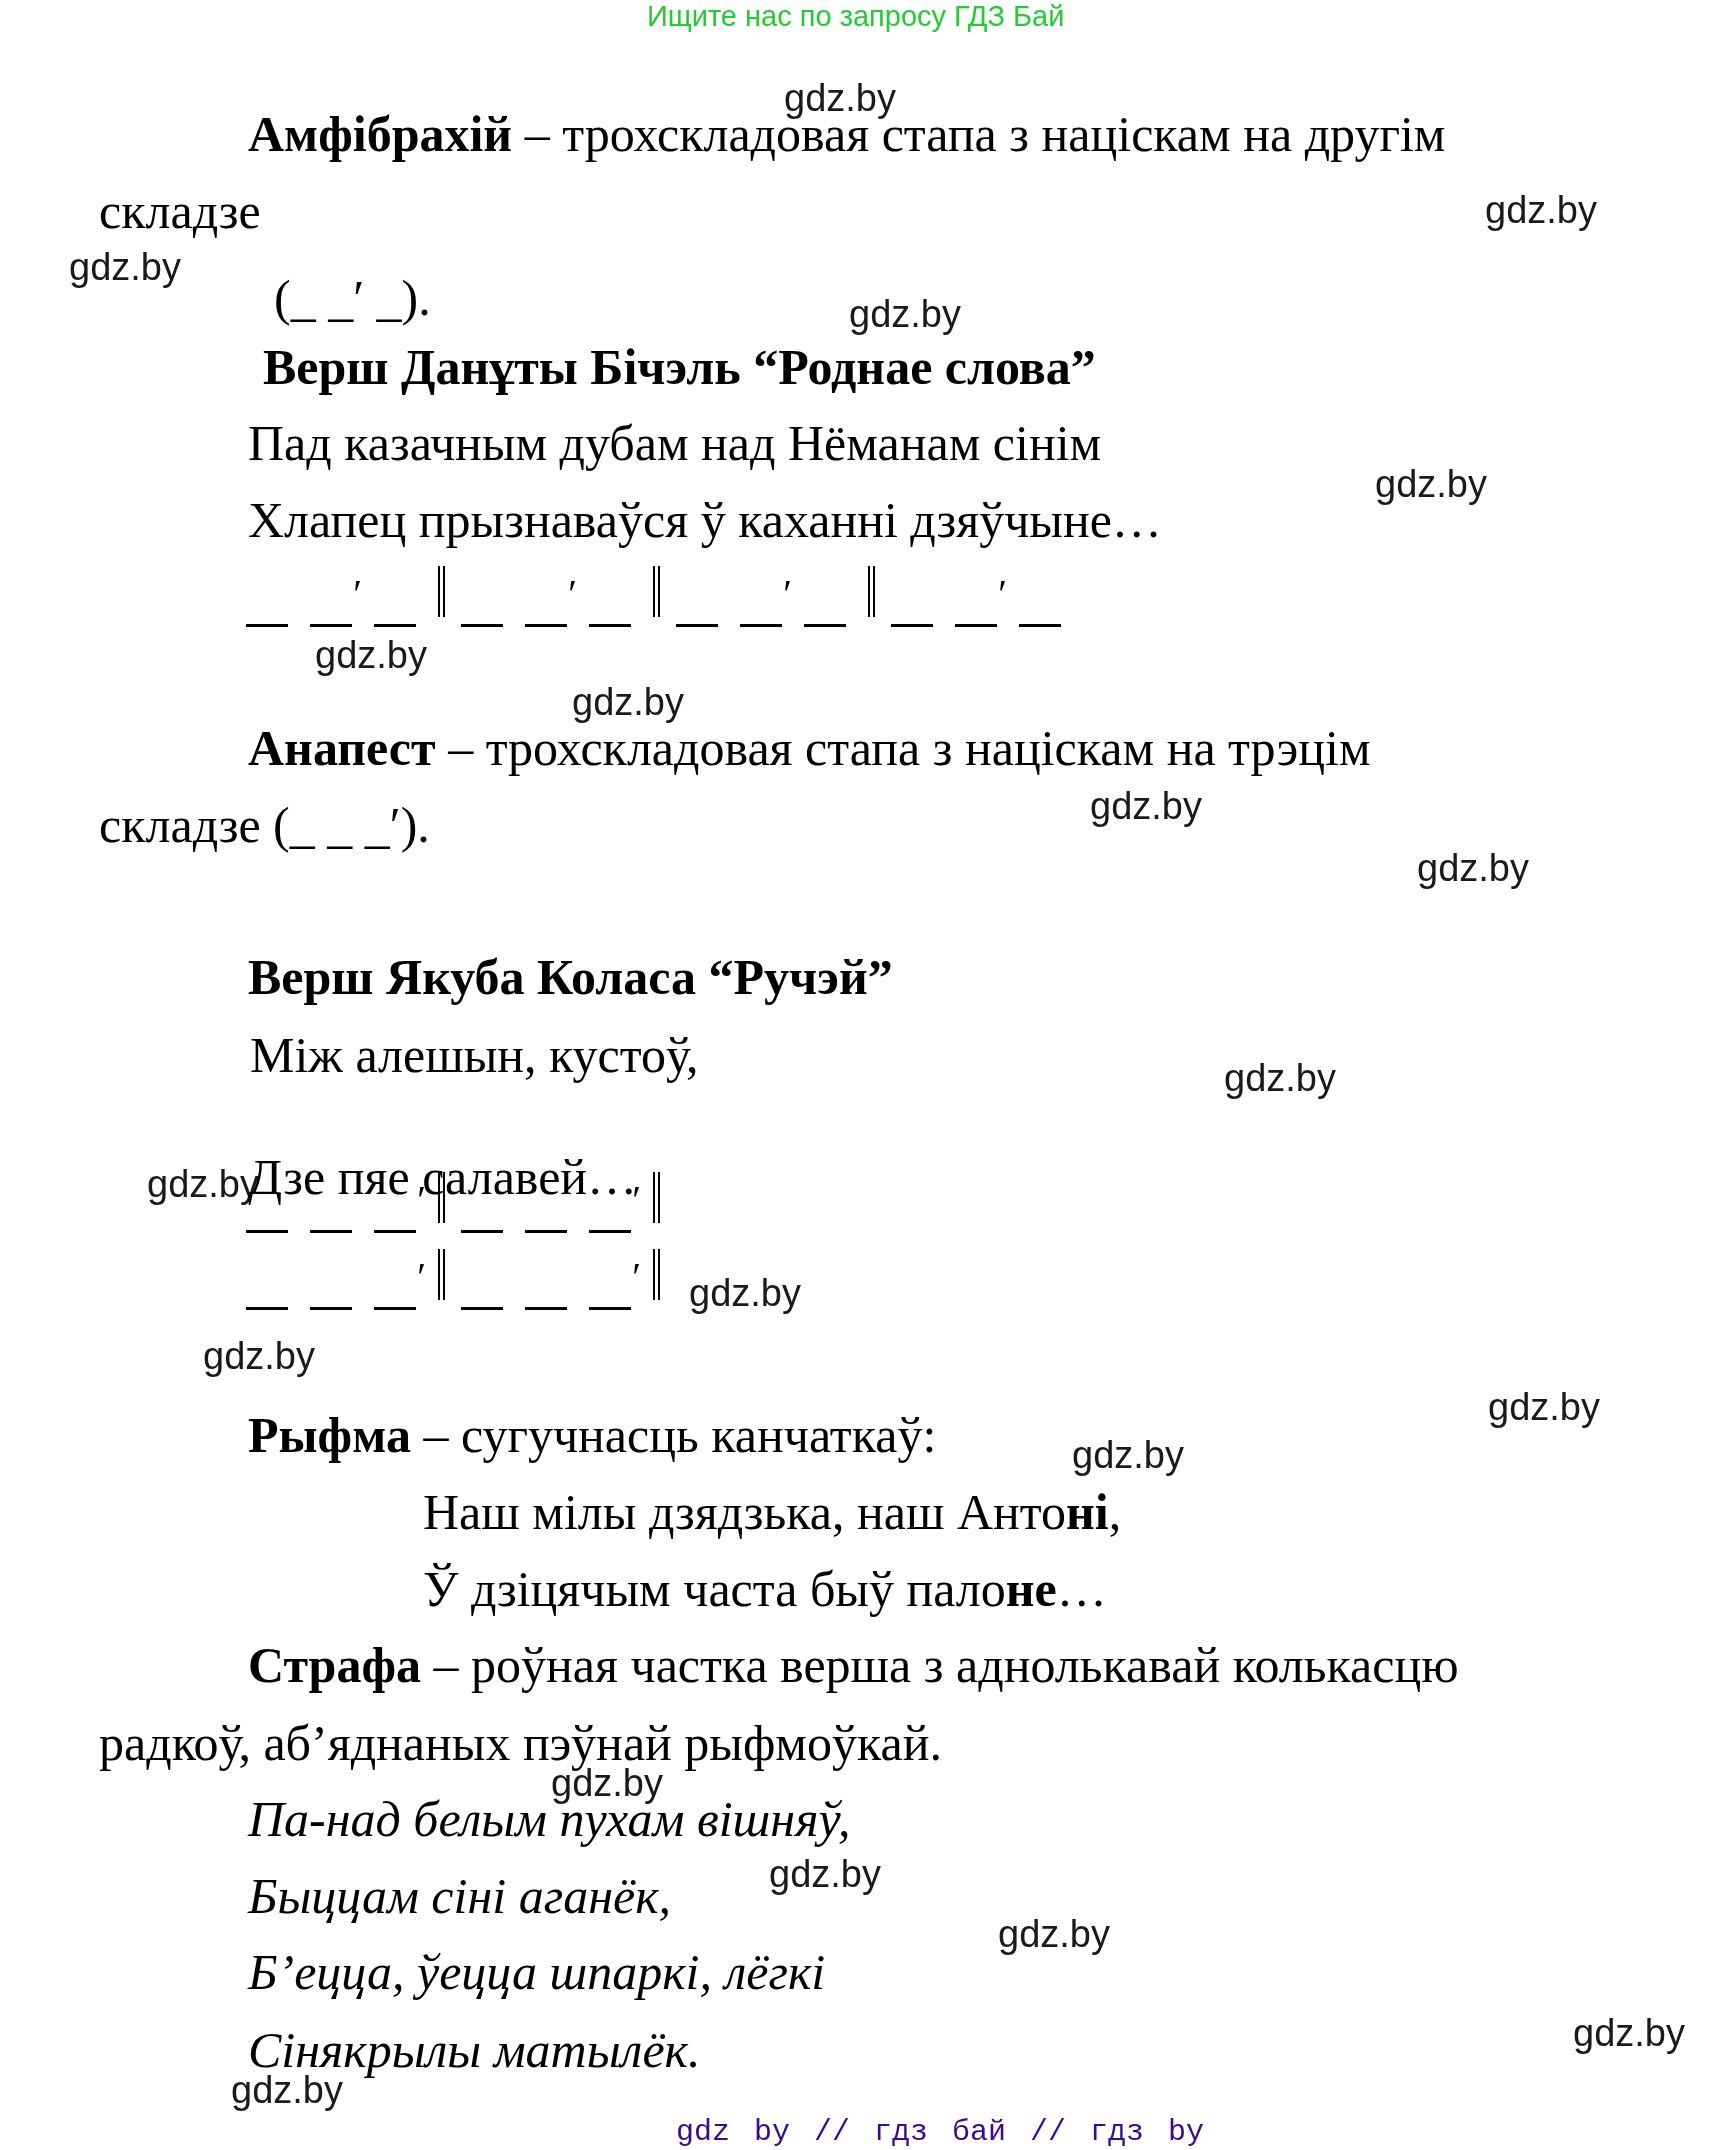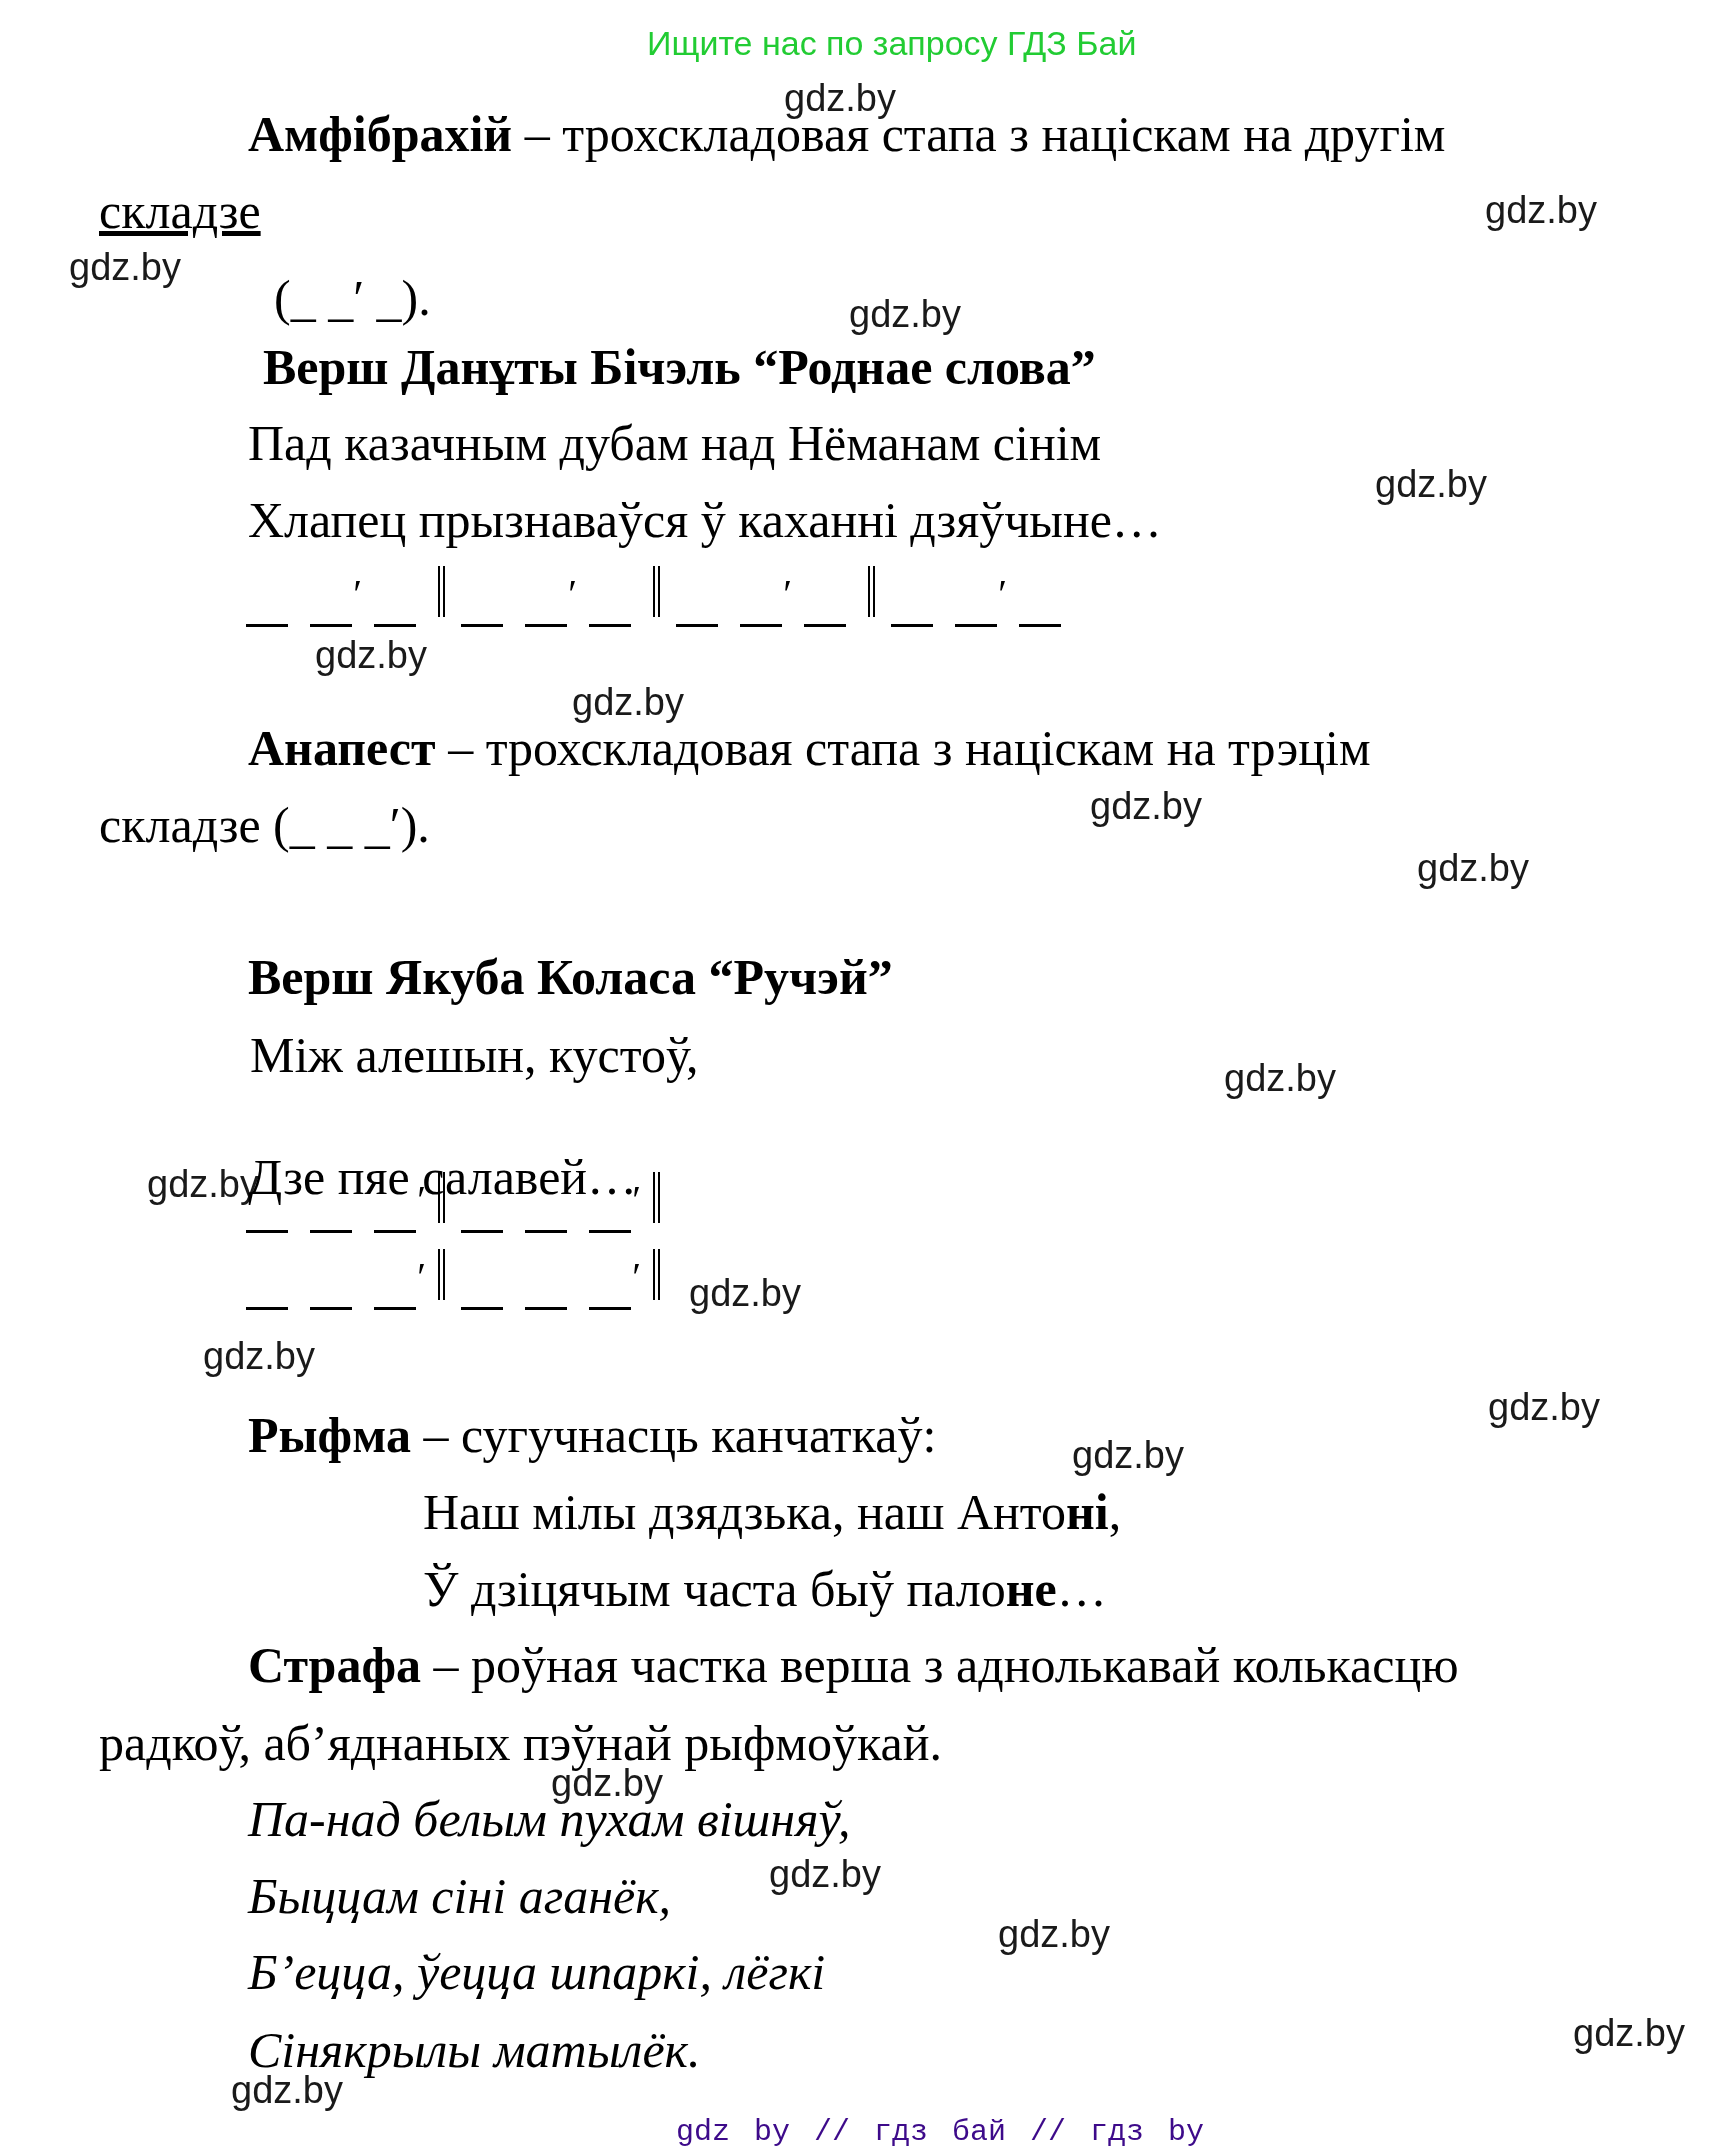--- a/index.html
+++ b/index.html
@@ -2,21 +2,21 @@
 <html><head>
 <meta charset="utf-8">
 <style>
   html, body { margin:0; padding:0; background:#ffffff; }
   body { width:1727px; height:2150px; position:relative; overflow:hidden; }
   .abs { position:absolute; white-space:nowrap; }
   .serif { font-family:"Liberation Serif", serif; font-size:50px; color:#000; line-height:1; }
   .b { font-weight:bold; }
   .it { font-style:italic; }
   .wm { font-family:"Liberation Sans", sans-serif; font-size:38px; color:#1a1a1a; line-height:1;text-align:right; }
-  .hdr { font-family:"Liberation Sans", sans-serif; font-size:34px; line-height:1;margin-top:24px; }
+  .hdr { font-family:"Liberation Sans", sans-serif; font-size:29px; line-height:1; }
   .ftr { font-family:"Liberation Sans", sans-serif; font-size:30px; line-height:1; word-spacing:6px; }
   .scheme { font-family:"Liberation Serif", serif; font-size:50px; color:#000; line-height:1; letter-spacing:0; }
   .sy { display:inline-block; width:42px; border-bottom:3px solid #000; height:44px; margin-right:22px; position:relative; vertical-align:bottom; }
   .sy.st::after { content:"\2032"; position:absolute; right:-10px; top:-6px; font-size:40px; font-family:"Liberation Serif", serif; }
   .bar { display:inline-block; width:7px; height:51px; border-left:2px solid #000; border-right:2px solid #000; margin:0 16px 0 0; vertical-align:bottom; position:relative; top:-10px; box-sizing:border-box; }
 </style>
 </head>
 <body>
 
 <div class="abs hdr" style="left:647px; top:2px; color:#22cc33;">Ищите нас по запросу ГДЗ Бай</div>
@@ -38,21 +38,21 @@
 <div class="abs wm" style="left:1072px; top:1436px;">gdz.by</div>
 <div class="abs wm" style="left:551px; top:1764px;">gdz.by</div>
 <div class="abs wm" style="left:769px; top:1855px;">gdz.by</div>
 <div class="abs wm" style="left:998px; top:1915px;">gdz.by</div>
 <div class="abs wm" style="left:1573px; top:2014px;">gdz.by</div>
 <div class="abs wm" style="left:231px; top:2071px;">gdz.by</div>
 
 <div class="abs serif" style="left:248px; top:109px;">
   <span class="b">Амфібрахій</span><span> – трохскладовая стапа з націскам на другім</span>
 </div>
-<div class="abs serif" style="left:99px; top:186px;text-decoration:underline;">складзе</div>
+<div class="abs serif" style="left:99px; top:186px;">складзе</div>
 <div class="abs serif" style="left:274px; top:273px;">(_ _′ _).</div>
 
 <div class="abs serif b" style="left:263px; top:342px;">Верш Данұты Бічэль “Роднае слова”</div>
 <div class="abs serif" style="left:248px; top:418px;">Пад казачным дубам над Нёманам сінім</div>
 <div class="abs serif" style="left:248px; top:495px;">Хлапец прызнаваўся ў каханні дзяўчыне…</div>
 <div class="abs scheme" style="left:246px; top:576px;">
   <span class="sy"></span><span class="sy st"></span><span class="sy"></span><span class="bar"></span><span class="sy"></span><span class="sy st"></span><span class="sy"></span><span class="bar"></span><span class="sy"></span><span class="sy st"></span><span class="sy"></span><span class="bar"></span><span class="sy"></span><span class="sy st"></span><span class="sy"></span>
 </div>
 
 <div class="abs serif" style="left:248px; top:723px;">

